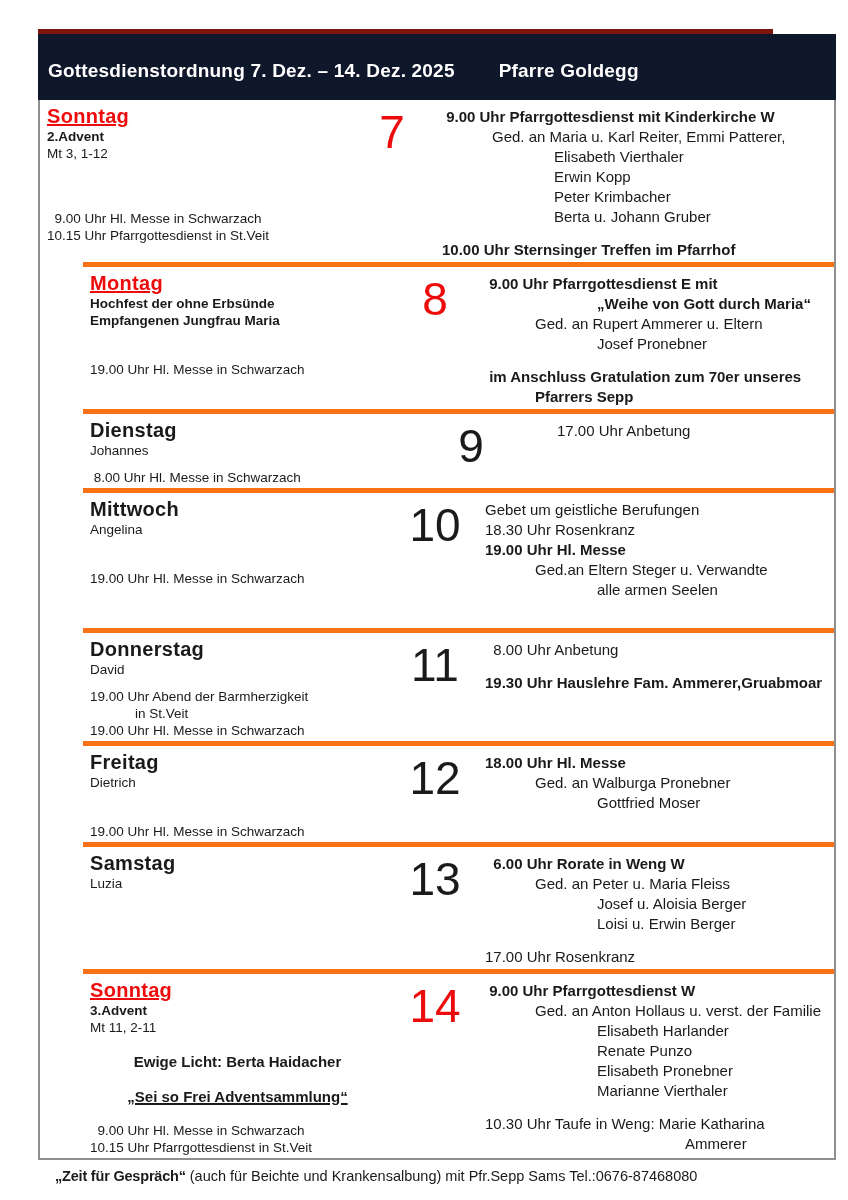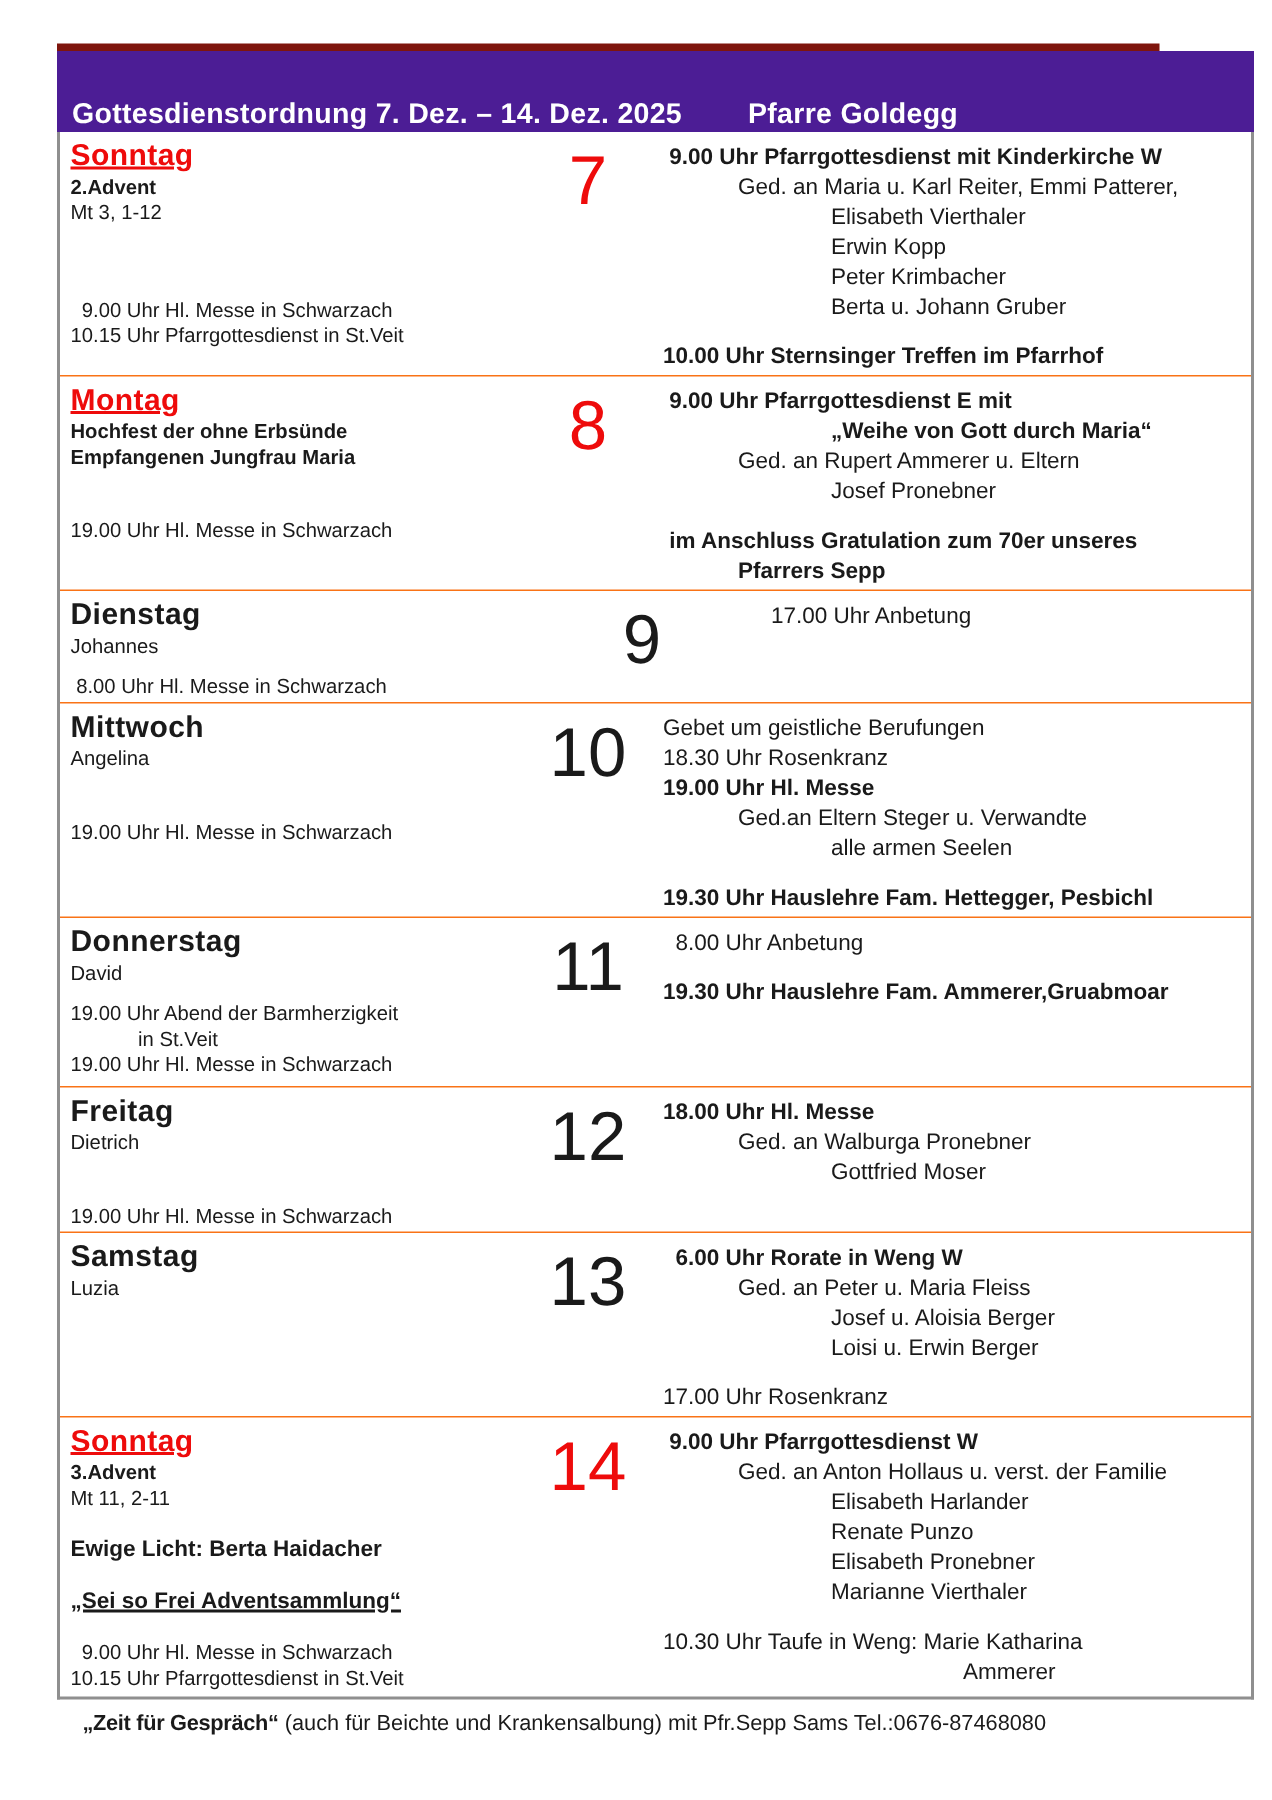--- a/index.html
+++ b/index.html
@@ -1,40 +1,40 @@
 <!DOCTYPE html>
 <html><head>
 <meta charset="utf-8">
 <style>
   html,body{margin:0;padding:0;background:#ffffff;}
   body{width:848px;height:1200px;font-family:"Liberation Sans",sans-serif;color:#1a1a1a;overflow:hidden;}
   .page{padding:29px 0 0 38px;}
   .doc{width:798px;}
   .accent-line{height:5px;width:735px;background:#7e150d;}
-  .header-bar{height:54px;background:#4c1d95;box-sizing:border-box;padding:7px 0 0 10px;display:flex;align-items:flex-end;}
+  .header-bar{height:66px;background:#0f172a;box-sizing:border-box;padding:7px 0 0 10px;display:flex;align-items:center;}
   .header-bar .ht{color:#ffffff;font-weight:bold;font-size:19px;letter-spacing:0.2px;}
   .header-parish{margin-left:44px;}
   .table{border:2px solid #8f8f8f;border-top:none;box-sizing:border-box;}
   .day-row{display:flex;box-sizing:border-box;padding:5px 8px 2px 7px;}
-  .day-row + .day-row{border-top:1px solid #f97316;}
+  .day-row + .day-row{border-top:5px solid #f97316;margin-left:43px;}
   .day-row:nth-child(1){min-height:157px;}
   .day-row:nth-child(2){min-height:136px;}
   .day-row:nth-child(3){min-height:71px;gap:36px;}
   .day-row:nth-child(4){min-height:140px;}
   .day-row:nth-child(5){min-height:113px;}
   .day-row:nth-child(6){min-height:93px;}
   .day-row:nth-child(7){min-height:123px;}
   .day-row:nth-child(8){min-height:187px;}
   .col-left{width:295px;flex:none;}
   .day-name{font-size:20px;font-weight:bold;line-height:23px;letter-spacing:0.3px;}
   .day-name.red{color:#ee0b0b;text-decoration:underline;text-decoration-thickness:2px;}
   .left-line{font-size:13.5px;line-height:17px;white-space:pre-wrap;}
   .left-line.b{font-weight:bold;}
   .left-line.u{text-decoration:underline;text-decoration-thickness:1.5px;}
-  .left-line.md{font-size:15px;line-height:19px;}
+  .left-line.md{font-size:15px;line-height:19px;text-align:center;}
   .left-line.blank{height:16px;}
   .left-line.i1{margin-left:45px;}
   .left-line.gap{margin-top:10px;}
   .col-num{width:100px;flex:none;text-align:center;font-size:46px;line-height:50px;padding-top:2px;}
   .col-num.red{color:#ee0b0b;}
   .col-right{flex:1;padding-top:2px;}
   .r-line{font-size:15px;line-height:20px;white-space:pre-wrap;}
   .r-line.b{font-weight:bold;}
   .r-line.i1{margin-left:50px;}
   .r-line.i2{margin-left:112px;}
@@ -117,21 +117,20 @@
             <div class="left-line blank"></div>
             <div class="left-line">19.00 Uhr Hl. Messe in Schwarzach</div>
           </div>
     <div class="col-num">10</div>
     <div class="col-right">
             <div class="r-line">Gebet um geistliche Berufungen</div>
             <div class="r-line">18.30 Uhr Rosenkranz</div>
             <div class="r-line b">19.00 Uhr Hl. Messe</div>
             <div class="r-line i1">Ged.an Eltern Steger u. Verwandte</div>
             <div class="r-line i2">alle armen Seelen</div>
-            <div class="r-line b gap">19.30 Uhr Hauslehre Fam. Hettegger, Pesbichl</div>
           </div>
   </div>
 
   <div class="day-row">
     <div class="col-left">
       <div class="day-name">Donnerstag</div>
     <div class="left-line">David</div>
             <div class="left-line gap">19.00 Uhr Abend der Barmherzigkeit</div>
             <div class="left-line i1">in St.Veit</div>
             <div class="left-line">19.00 Uhr Hl. Messe in Schwarzach</div>

